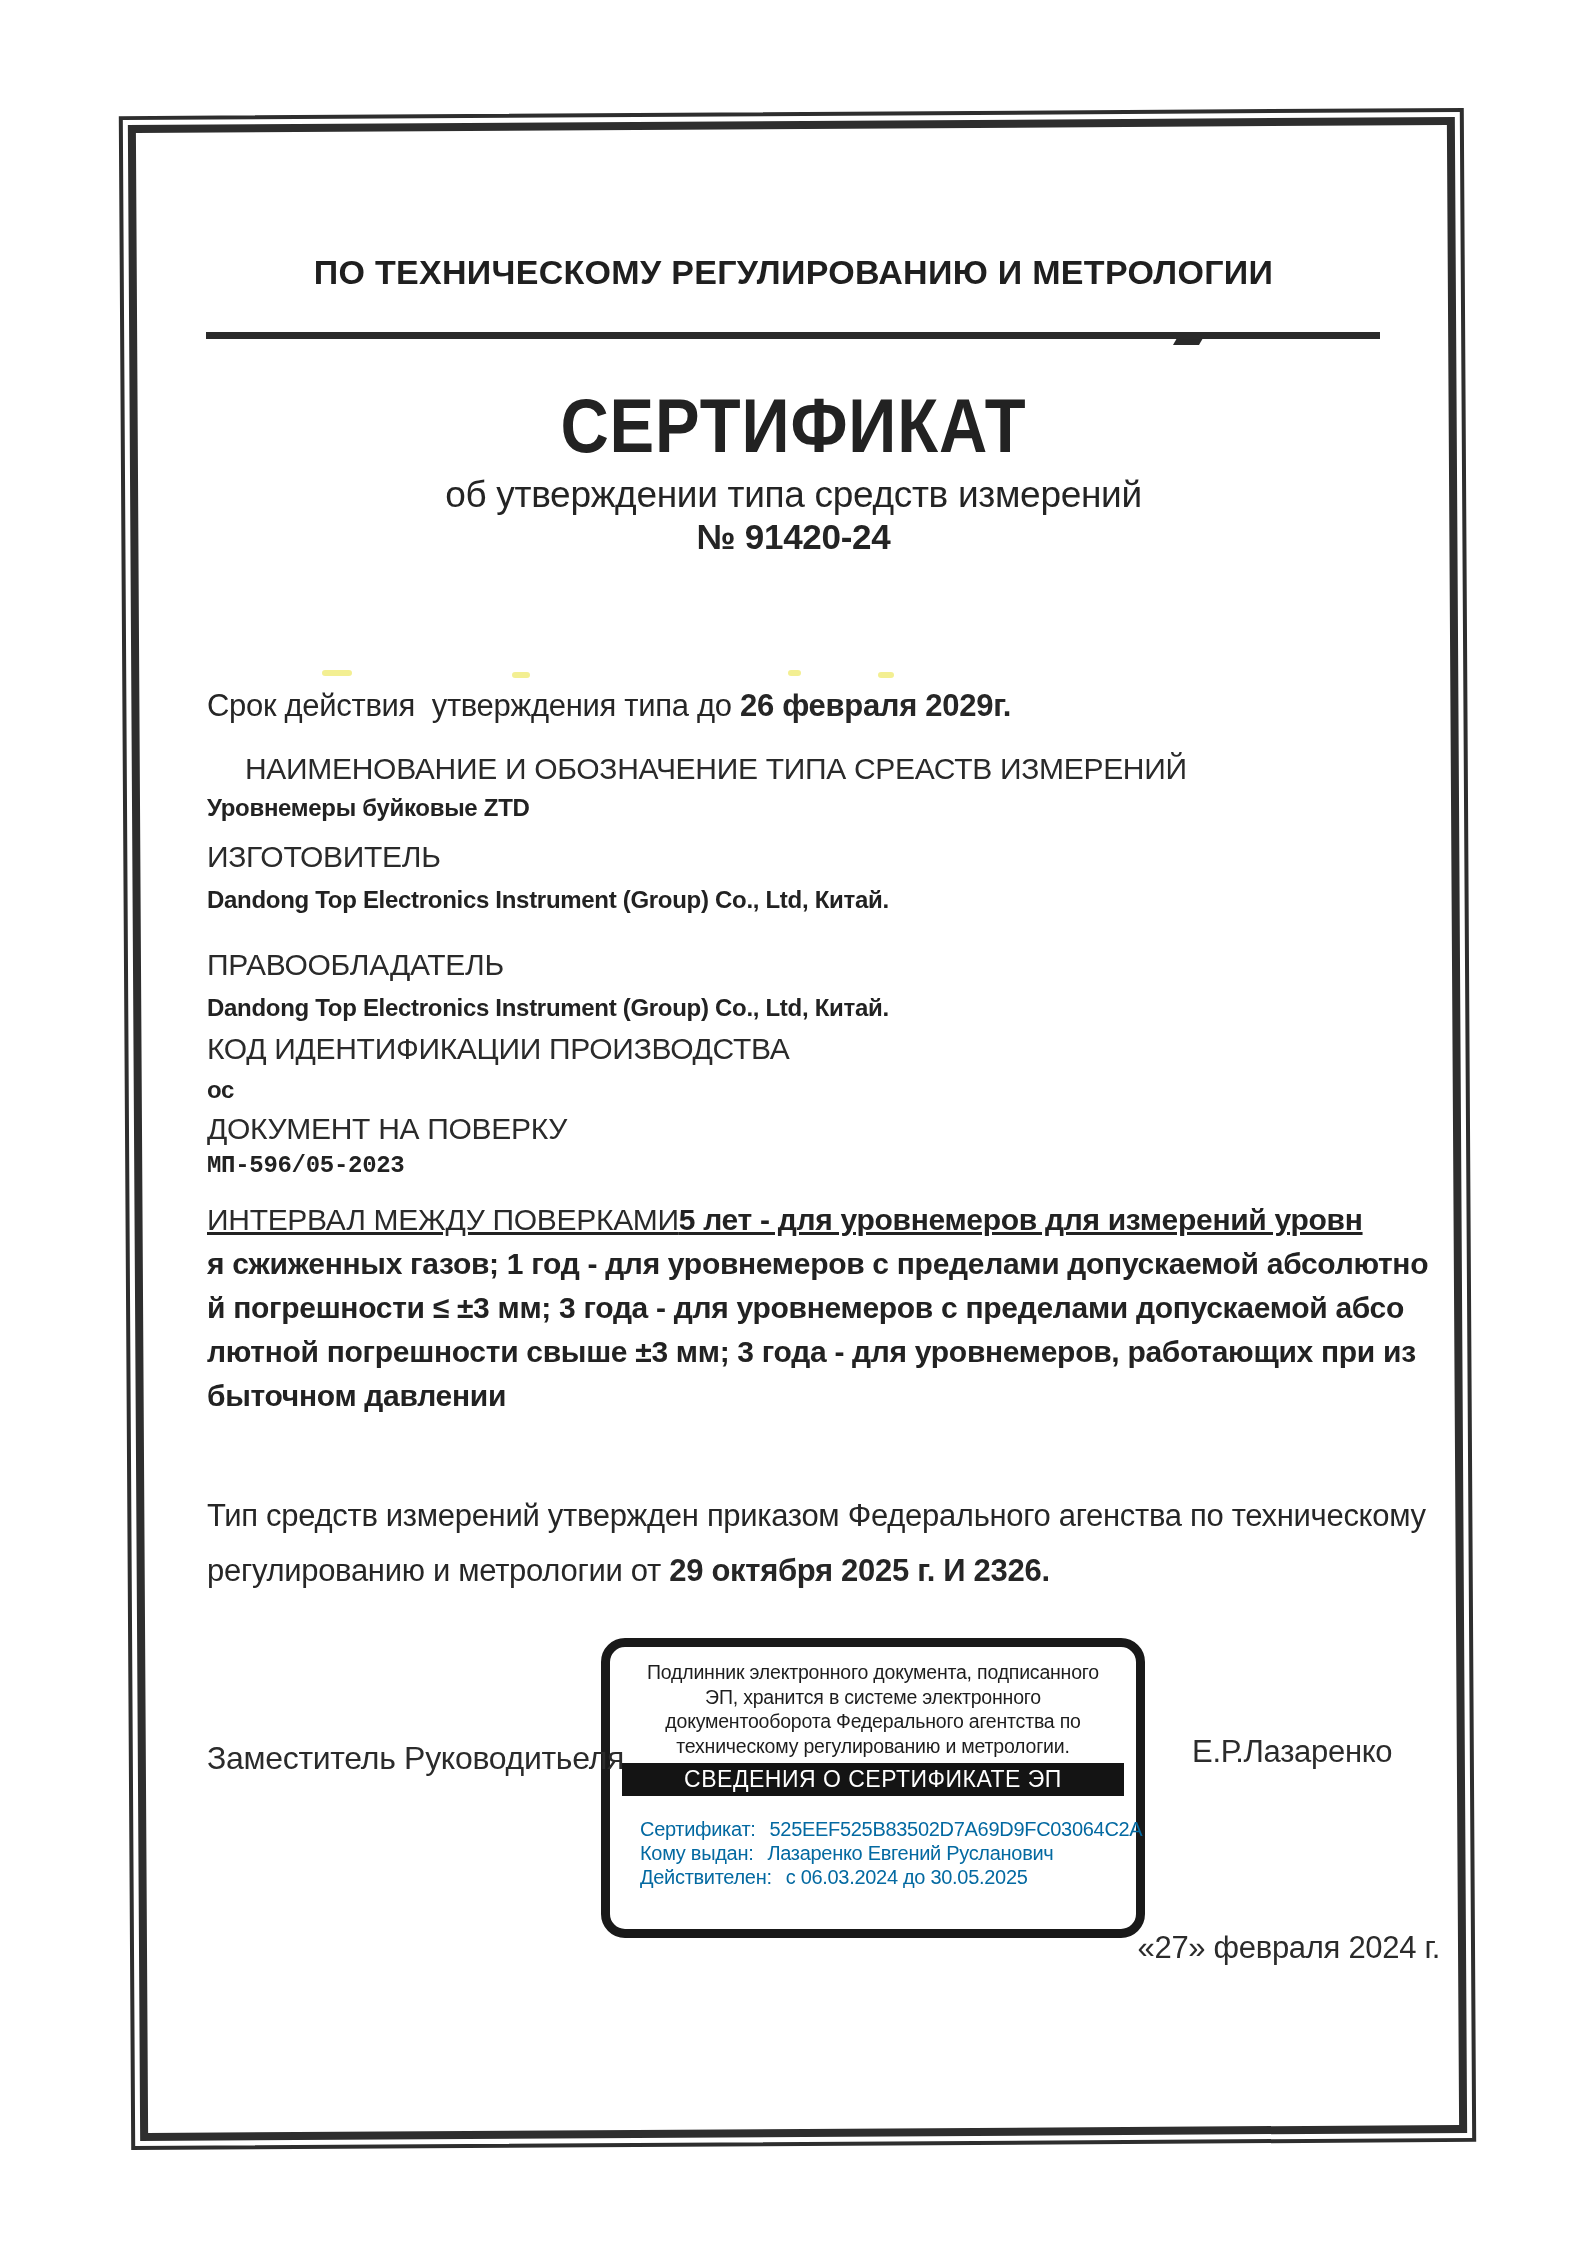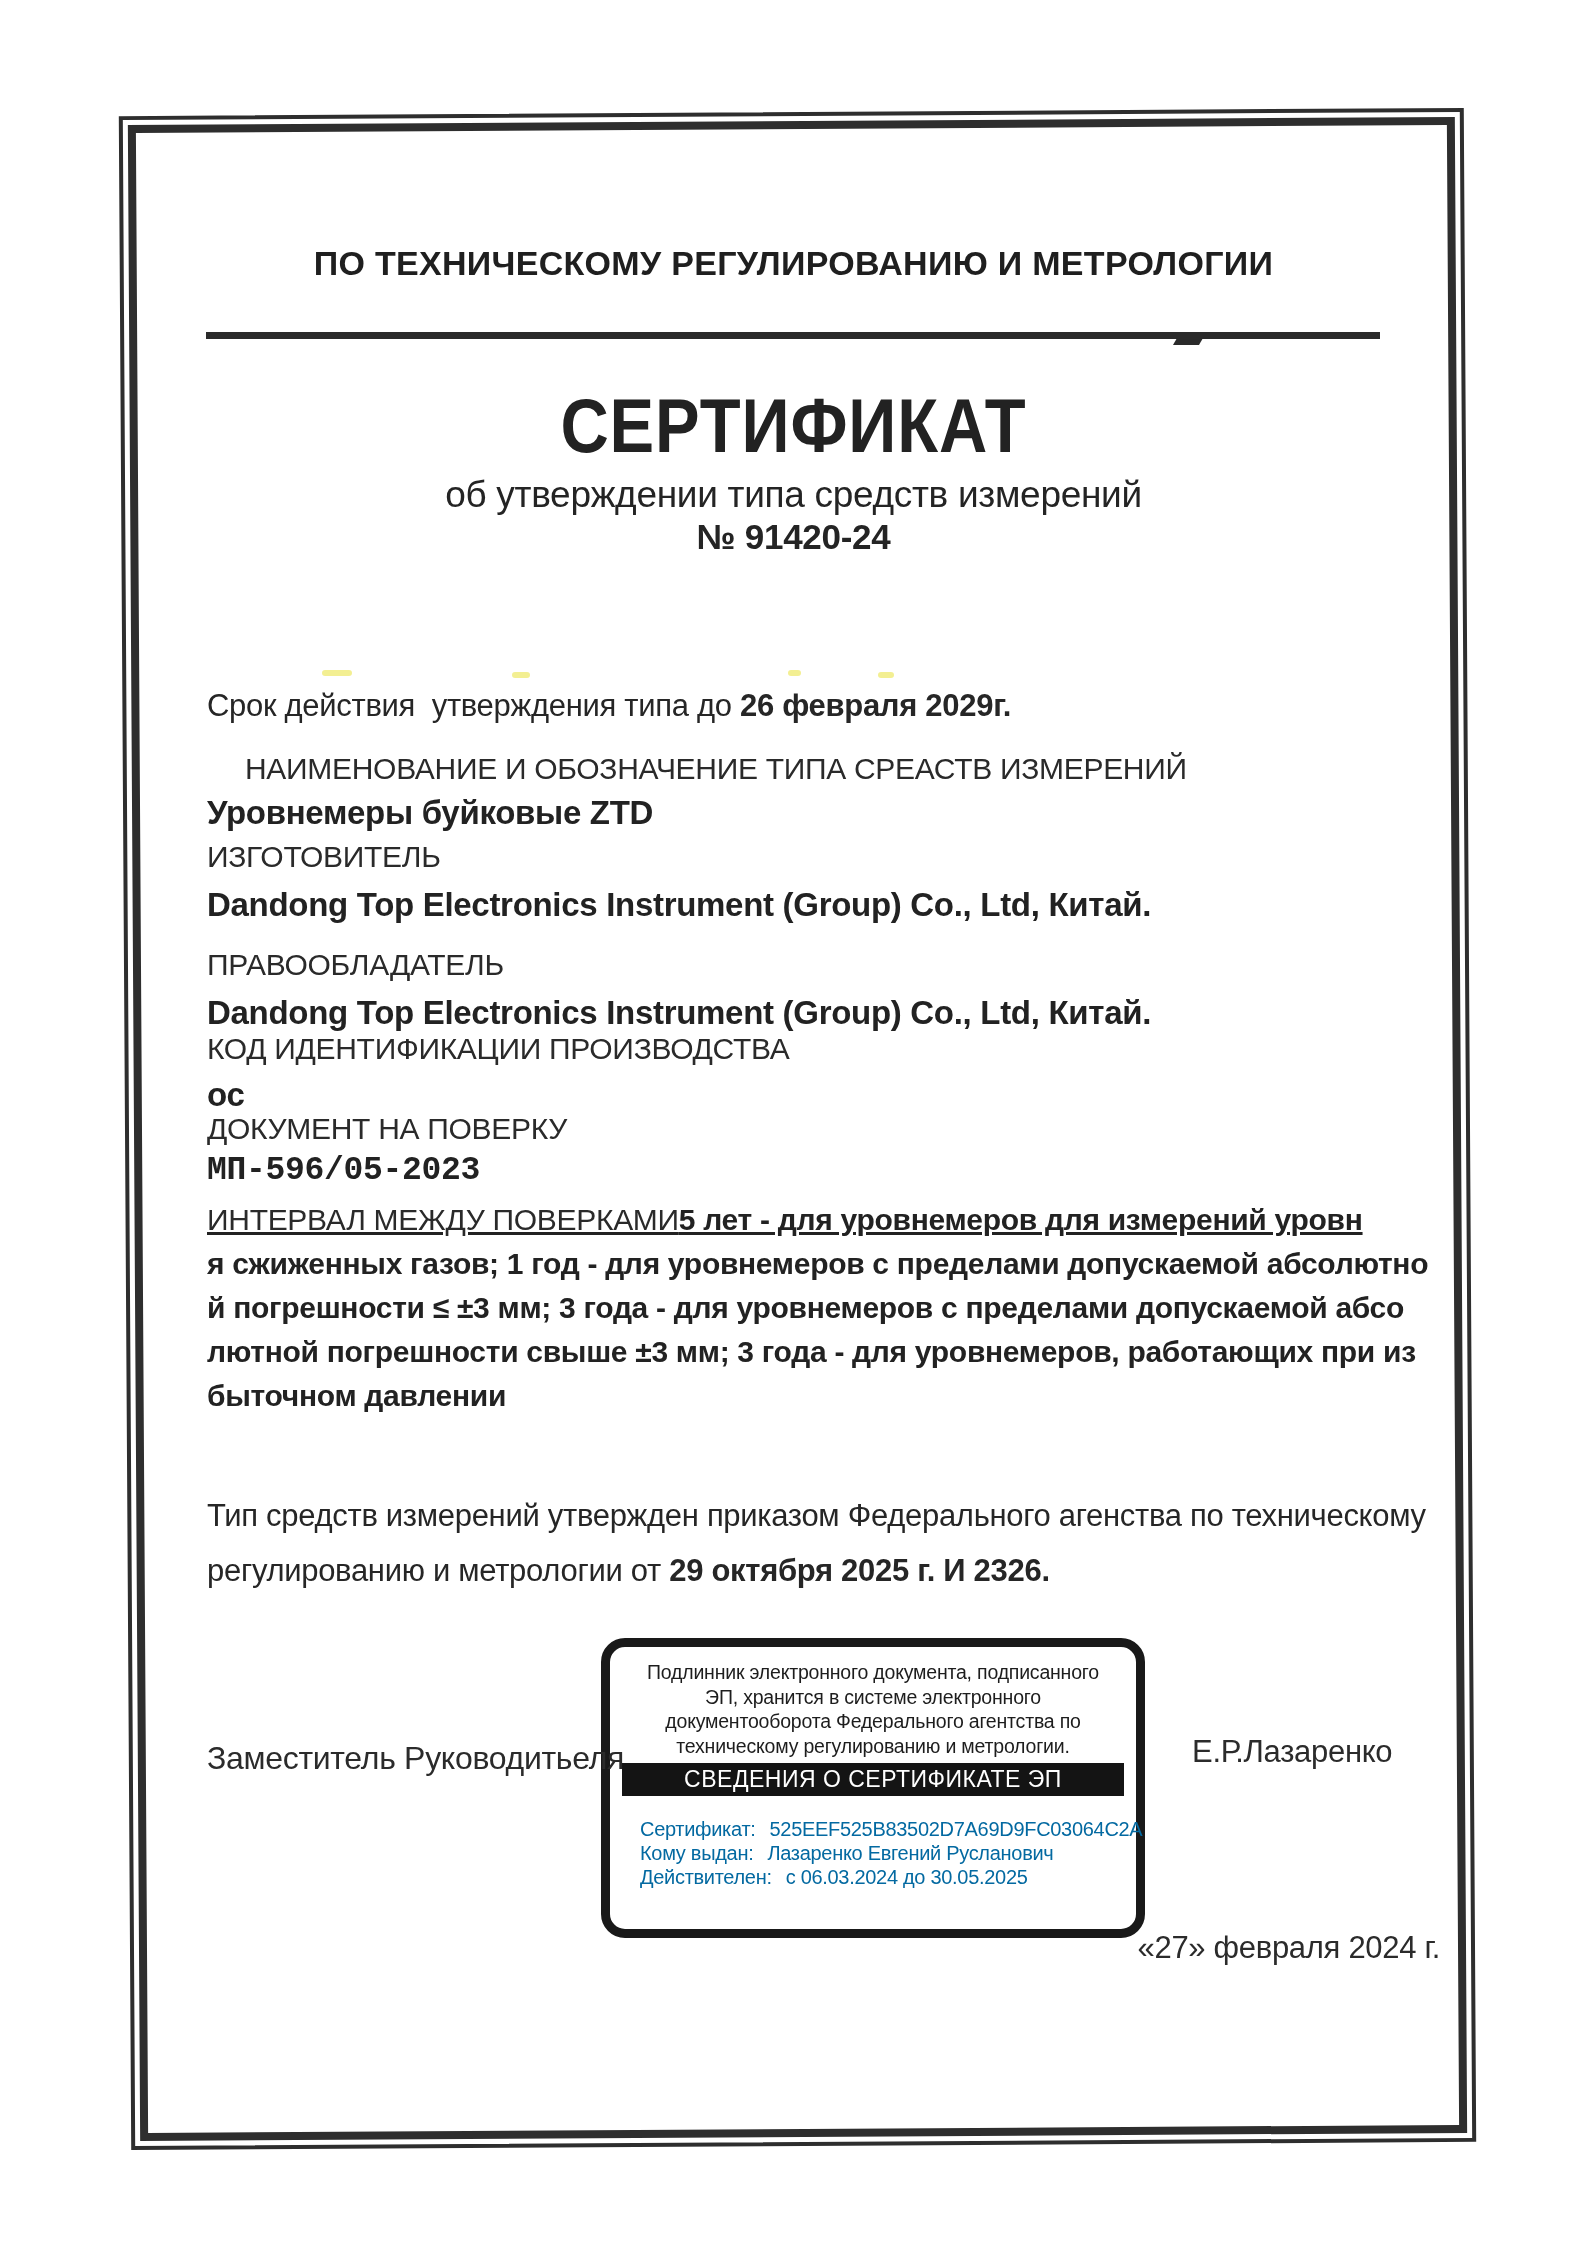--- a/index.html
+++ b/index.html
@@ -14,36 +14,36 @@
   .nowrap{white-space:nowrap;}
 
   
   .frame{position:absolute;left:125px;top:112px;width:1337px;height:2026px;
          border:4px solid #2e2e2e;transform:rotate(-0.35deg);}
   .frame-inner{position:absolute;inset:5px;border:8px solid #2e2e2e;}
 
   .header-line{left:0;right:0;text-align:center;font-size:34px;font-weight:700;
                color:#1f1f1f;letter-spacing:0.3px;}
   .hline1{top:196px;}
-  .hline2{top:244px;}
+  .hline2{top:253px;}
 
   .rule{left:206px;top:332px;width:1174px;height:7px;background:#2a2a2a;}
   .rule-notch{left:1175px;top:338px;width:26px;height:7px;background:#2a2a2a;
               transform:skewX(-30deg);}
 
   .title{left:0;right:0;top:388px;text-align:center;font-size:76px;line-height:76px;
          font-weight:700;color:#222;letter-spacing:1px;transform:scaleX(0.88);}
   .subtitle{left:0;right:0;top:474px;text-align:center;font-size:37px;color:#242424;}
   .cert-number{left:0;right:0;top:517px;text-align:center;font-size:35px;font-weight:600;color:#242424;}
 
   .bodytext{font-size:31px;color:#262626;}
   .validity{left:207px;top:688px;}
 
   .field-label{left:207px;font-size:30px;color:#2a2a2a;}
-  .field-value{left:207px;font-size:33px;font-weight:700;color:#222;}
+  .field-value{left:207px;font-size:24px;font-weight:700;color:#222;}
   .f1l{top:752px;margin-left:38px;} .f1v{top:794px;}
   .f2l{top:840px;} .f2v{top:886px;}
   .f3l{top:948px;} .f3v{top:994px;}
   .f4l{top:1032px;} .f4v{top:1076px;}
   .f5l{top:1112px;} .f5v{top:1152px;font-family:Liberation Mono, monospace;}
 
   .int-line{left:207px;font-size:30px;font-weight:700;color:#222;white-space:nowrap;}
   .int1{top:1203px;text-decoration:underline;} .int2{top:1247px;} .int3{top:1291px;} .int4{top:1335px;} .int5{top:1379px;}
   .int-label{font-weight:400;color:#2a2a2a;}
 

